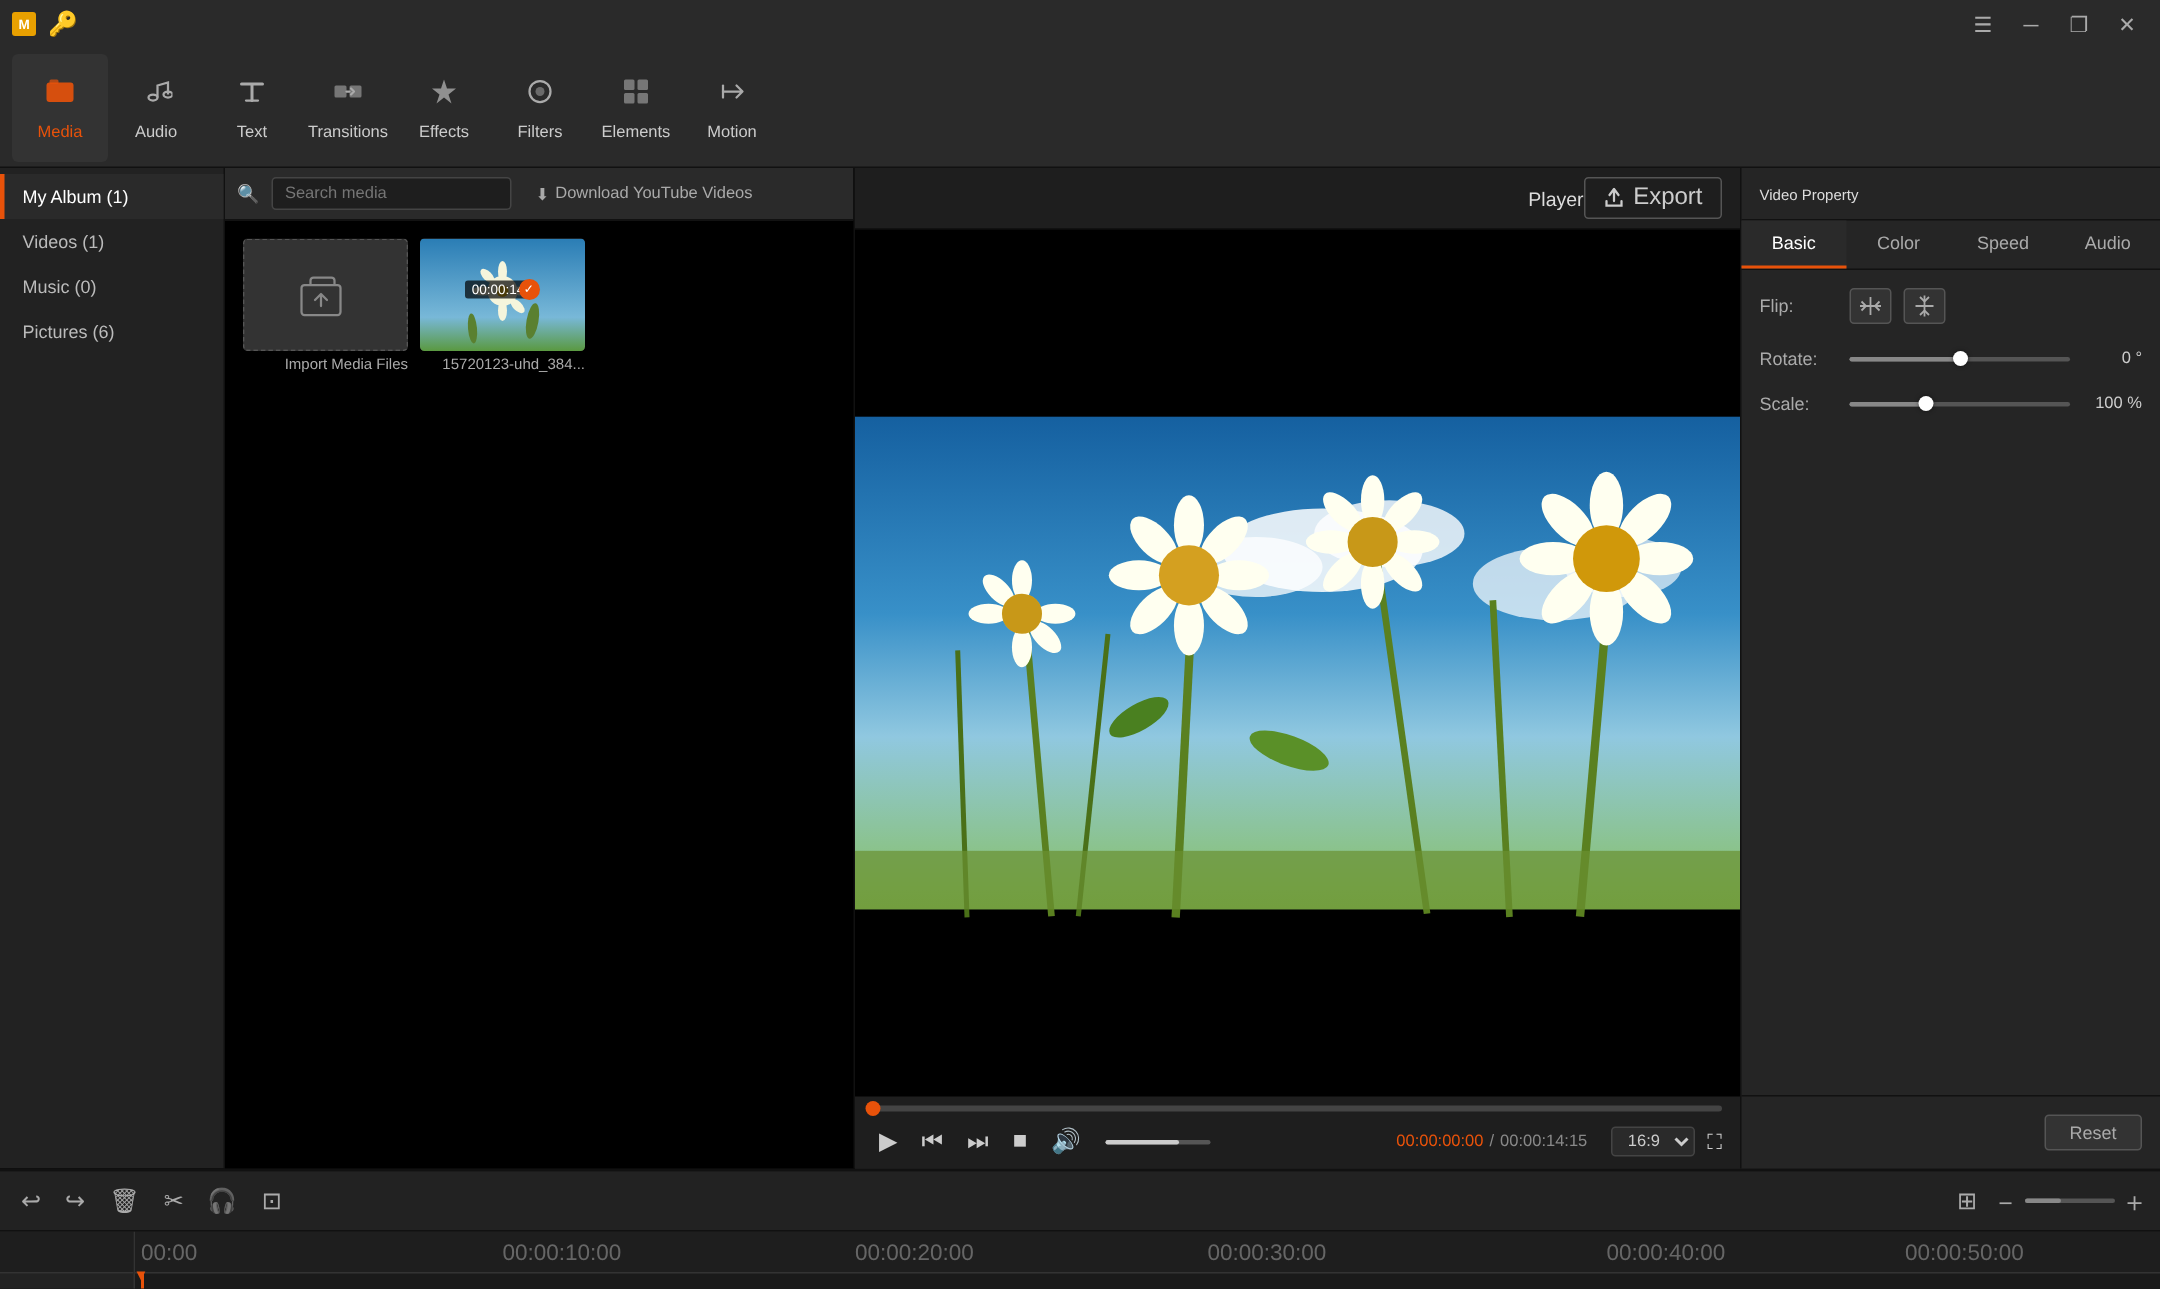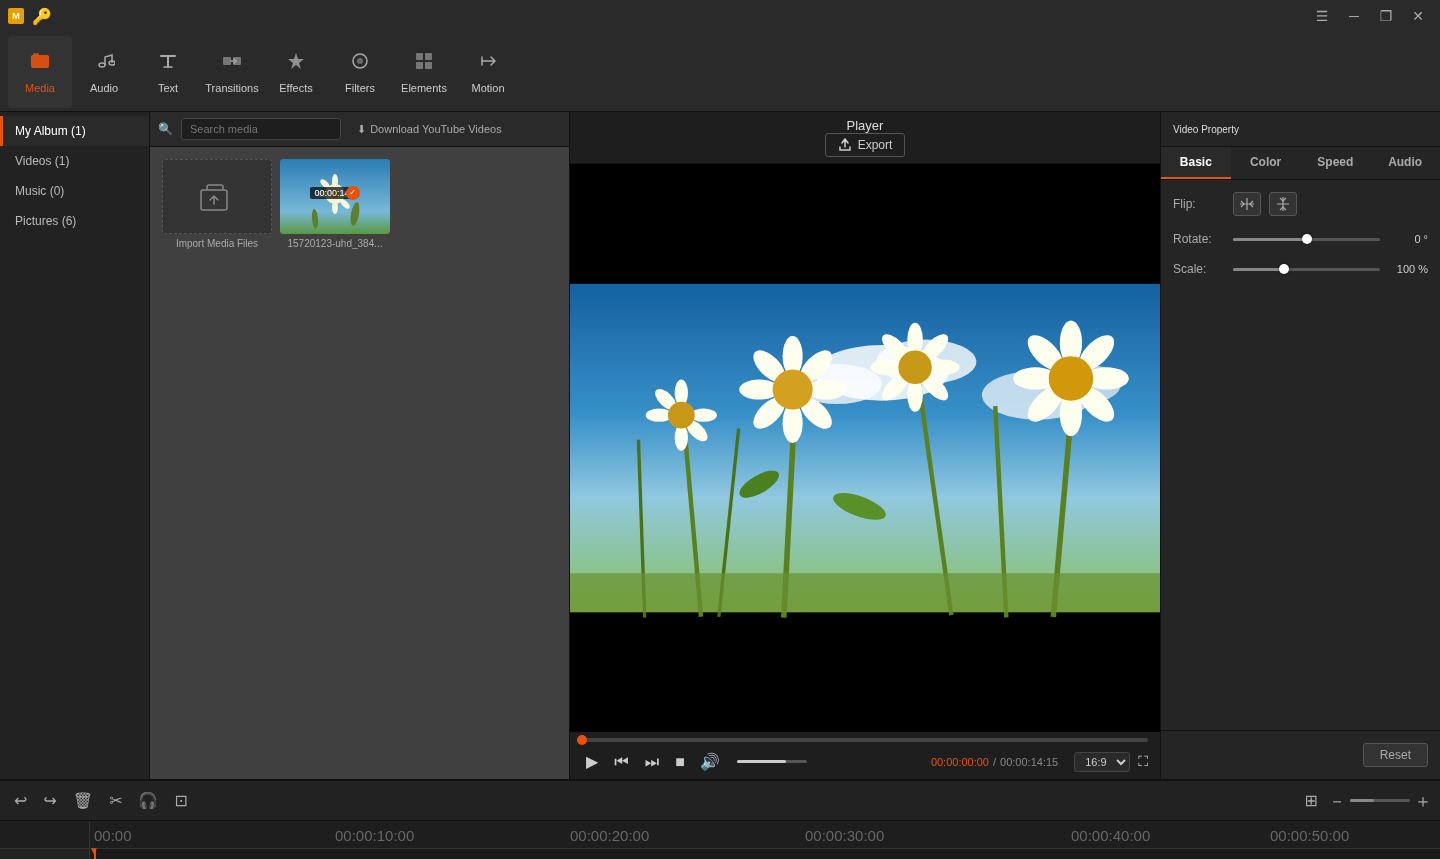--- a/index.html
+++ b/index.html
@@ -19,61 +19,61 @@
     .toolbar-item.active { background: #333; }
     .toolbar-item .tb-icon { font-size: 22px; margin-bottom: 4px; color: #aaa; }
     .toolbar-item.active .tb-icon { color: #e8520a; }
     .toolbar-item .tb-label { font-size: 11px; color: #ccc; }
     .toolbar-item.active .tb-label { color: #e8520a; }
 
     
     #main { display: flex; height: calc(859px - 32px - 80px - 80px); }
 
     
-    #left-panel { width: 570px; display: flex; flex-direction: column; background: #404040; border-right: 1px solid #111; }
+    #left-panel { width: 570px; display: flex; flex-direction: column; background: #000000; border-right: 1px solid #111; }
     #left-panel-sidebar { width: 150px; background: #222; padding-top: 4px; border-right: 1px solid #111; flex-shrink: 0; }
     .sidebar-item { padding: 8px 12px; cursor: pointer; color: #bbb; font-size: 12px; border-left: 3px solid transparent; }
     .sidebar-item.active { border-left: 3px solid #e8520a; color: #fff; background: #2a2a2a; }
 
     #left-panel-inner { display: flex; flex: 1; overflow: hidden; }
     #media-area { flex: 1; display: flex; flex-direction: column; }
     #media-toolbar { display: flex; align-items: center; padding: 6px 8px; background: #2a2a2a; border-bottom: 1px solid #111; gap: 8px; }
     #media-toolbar input { background: #1e1e1e; border: 1px solid #444; color: #ccc; padding: 4px 8px; border-radius: 3px; width: 160px; font-size: 11px; }
     #media-toolbar .dl-btn { display: flex; align-items: center; gap: 4px; color: #aaa; cursor: pointer; font-size: 11px; padding: 4px 8px; }
     #media-grid { flex: 1; display: flex; flex-wrap: wrap; gap: 8px; padding: 12px; align-content: flex-start; overflow-y: auto; }
     .media-item { width: 110px; cursor: pointer; display: flex; flex-direction: column; align-items: center; gap: 4px; }
     .media-thumb { width: 110px; height: 75px; background: #333; border: 1px dashed #555; border-radius: 3px; display: flex; align-items: center; justify-content: center; position: relative; overflow: hidden; }
     .media-thumb.has-video { border: none; background: #2a2a2a; }
     .media-thumb .duration-badge { position: absolute; bottom: 4px; left: 4px; background: rgba(0,0,0,0.7); color: #fff; font-size: 9px; padding: 1px 4px; border-radius: 2px; }
     .media-thumb .check-badge { position: absolute; bottom: 4px; right: 4px; background: #e8520a; width: 14px; height: 14px; border-radius: 50%; display: flex; align-items: center; justify-content: center; font-size: 8px; color: #fff; }
-    .media-label { font-size: 10px; color: #aaa; text-align: center; width: 110px; overflow: hidden; text-overflow: ellipsis; white-space: nowrap; }
+    .media-label { font-size: 10px; color: #aaa; text-align: right; width: 110px; overflow: hidden; text-overflow: ellipsis; white-space: nowrap; }
 
     
     #player-panel { flex: 1; display: flex; flex-direction: column; background: #1e1e1e; }
-    #player-header { padding: 6px 12px; border-bottom: 1px solid #111; display: flex; align-items: center; justify-content: flex-end; flex-direction: column; }
+    #player-header { padding: 6px 12px; border-bottom: 1px solid #111; display: flex; align-items: center; justify-content: flex-end; }
     #player-header .player-title { font-size: 13px; color: #ddd; }
-    .export-btn { background: transparent; border: 1px solid #555; color: #ccc; padding: 4px 12px; border-radius: 3px; cursor: pointer; font-size: 12px; display: flex; align-items: center; gap: 6px; }
+    .export-btn { background: transparent; border: 1px solid #555; color: #ccc; padding: 4px 12px; border-radius: 3px; cursor: pointer; font-size: 16px; display: flex; align-items: center; gap: 6px; }
     #video-canvas { flex: 1; background: #000; display: flex; align-items: center; justify-content: center; position: relative; overflow: hidden; }
     
     #player-controls { padding: 6px 12px; background: #1e1e1e; }
     #seek-bar { width: 100%; height: 4px; background: #444; border-radius: 2px; margin-bottom: 8px; position: relative; cursor: pointer; }
     #seek-bar .seek-fill { width: 0%; height: 100%; background: #e8520a; border-radius: 2px; }
     #seek-bar .seek-handle { position: absolute; left: 0%; top: 50%; transform: translate(-50%, -50%); width: 10px; height: 10px; background: #e8520a; border-radius: 50%; }
     #controls-row { display: flex; align-items: center; gap: 8px; }
     .ctrl-btn { background: none; border: none; color: #ccc; cursor: pointer; font-size: 16px; padding: 2px 4px; }
     .volume-slider { width: 70px; height: 3px; background: #555; border-radius: 2px; margin: 0 4px; cursor: pointer; position: relative; }
     .volume-fill { width: 70%; height: 100%; background: #ccc; border-radius: 2px; }
     .ratio-select { background: #2a2a2a; border: 1px solid #444; color: #ccc; padding: 2px 6px; border-radius: 3px; font-size: 11px; margin-left: 8px; cursor: pointer; }
     .fullscreen-btn { background: none; border: none; color: #ccc; cursor: pointer; font-size: 14px; }
 
     
     #right-panel { width: 280px; background: #252525; border-left: 1px solid #111; display: flex; flex-direction: column; }
     #right-panel-header { padding: 10px 12px; border-bottom: 1px solid #111; }
     #right-panel-header .panel-title { font-size: 10px; color: #ddd; }
-    #prop-tabs { display: flex; border-bottom: 1px solid #111; font-weight: bold; }
+    #prop-tabs { display: flex; border-bottom: 1px solid #111; }
     .prop-tab { flex: 1; padding: 8px 4px; text-align: center; cursor: pointer; font-size: 12px; color: #aaa; border-bottom: 2px solid transparent; }
     .prop-tab.active { color: #fff; border-bottom: 2px solid #e8520a; background: #2a2a2a; }
     #prop-content { padding: 12px; flex: 1; }
     .prop-row { display: flex; align-items: center; margin-bottom: 16px; }
     .prop-label { width: 60px; color: #aaa; font-size: 12px; flex-shrink: 0; }
     .prop-controls { flex: 1; display: flex; align-items: center; gap: 8px; }
     .flip-btn { background: #333; border: 1px solid #555; color: #ccc; width: 28px; height: 24px; border-radius: 3px; cursor: pointer; display: flex; align-items: center; justify-content: center; font-size: 12px; }
     .slider-track { flex: 1; height: 3px; background: #555; border-radius: 2px; position: relative; cursor: pointer; }
     .slider-fill { height: 100%; background: #888; border-radius: 2px; }
     .slider-handle { position: absolute; top: 50%; transform: translate(-50%, -50%); width: 10px; height: 10px; background: #fff; border-radius: 50%; box-shadow: 0 0 3px rgba(0,0,0,0.5); }

